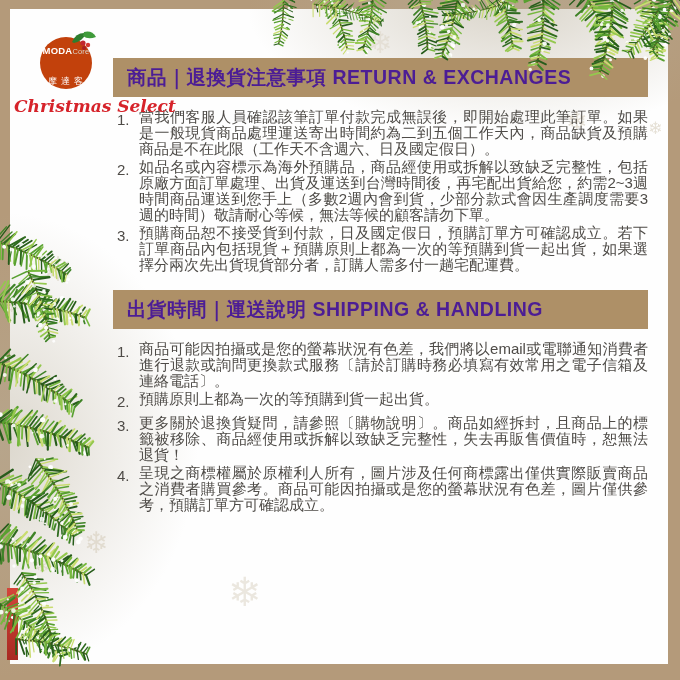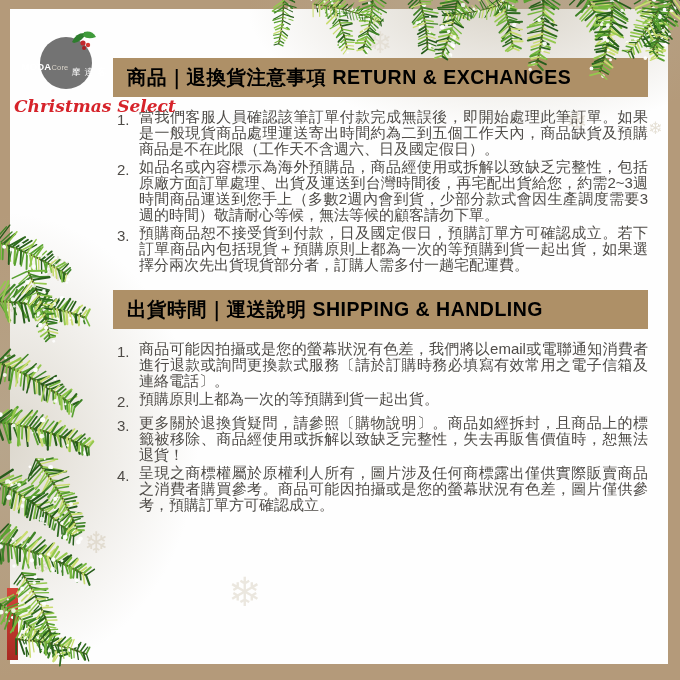--- a/index.html
+++ b/index.html
@@ -30,22 +30,22 @@
     position:absolute;left:7px;top:588px;width:11px;height:72px;z-index:3;
     background:linear-gradient(180deg,#d4453a,#a82a22);
   }
   svg.deco{position:absolute;z-index:4;pointer-events:none;}
   #deco-top{left:253px;top:0;}
   #deco-left{left:0;top:213px;}
 
   
   .logo{position:absolute;left:40px;top:37px;width:52px;height:52px;z-index:5;}
   .logo-circle{
-    width:52px;height:52px;border-radius:50%;background:#737373;
-    display:flex;flex-direction:row;align-items:center;justify-content:center;
+    width:52px;height:52px;border-radius:50%;background:#c2410c;
+    display:flex;flex-direction:column;align-items:center;justify-content:center;
     color:#fff;
   }
   .logo-en{font-size:9.5px;letter-spacing:.2px;white-space:nowrap;margin-top:6px;}
   .logo-en .moda{font-weight:800;}
   .logo-en .core{font-size:7.5px;color:#d9d3c8;}
   .logo-cn{font-size:9px;letter-spacing:4px;margin-top:19px;padding-left:3px;white-space:nowrap;}
   .holly{position:absolute;right:-6px;top:-7px;}
   .tagline{
     position:absolute;left:14px;top:96px;width:120px;z-index:5;
     font-family:"DejaVu Serif","Liberation Serif",serif;
@@ -53,21 +53,21 @@
     text-align:right;white-space:nowrap;
   }
 
   
   .content{position:absolute;left:113px;top:58px;width:535px;z-index:3;}
   .bar{
     height:39px;background:#ae9067;display:flex;align-items:center;
     padding-left:14px;box-sizing:border-box;
   }
   .bar span{
-    font-size:19.5px;font-weight:700;color:#000000;letter-spacing:.5px;white-space:nowrap;
+    font-size:19.5px;font-weight:700;color:#4c1d95;letter-spacing:.5px;white-space:nowrap;
   }
   .list{margin:12px 0 0 4px;}
   .item{display:flex;margin-bottom:2px;}
   .item .num{
     flex:none;width:22px;font-size:15px;line-height:22px;color:#4e4b47;
   }
   .item .txt{
     flex:1;font-size:15px;line-height:16px;color:#4e4b47;
     text-align:justify;
   }

